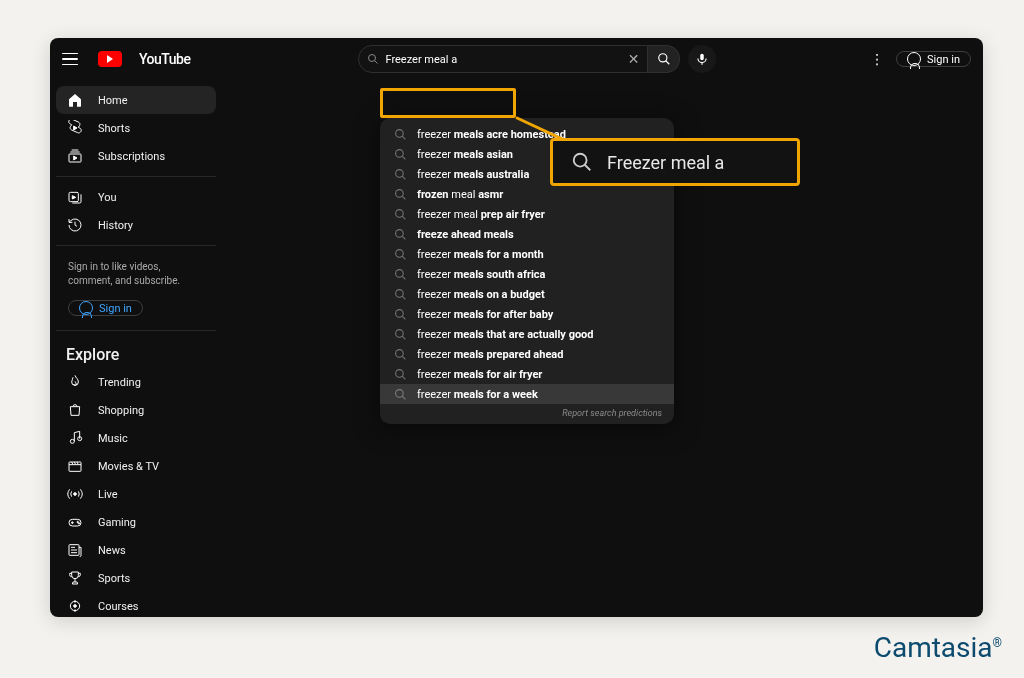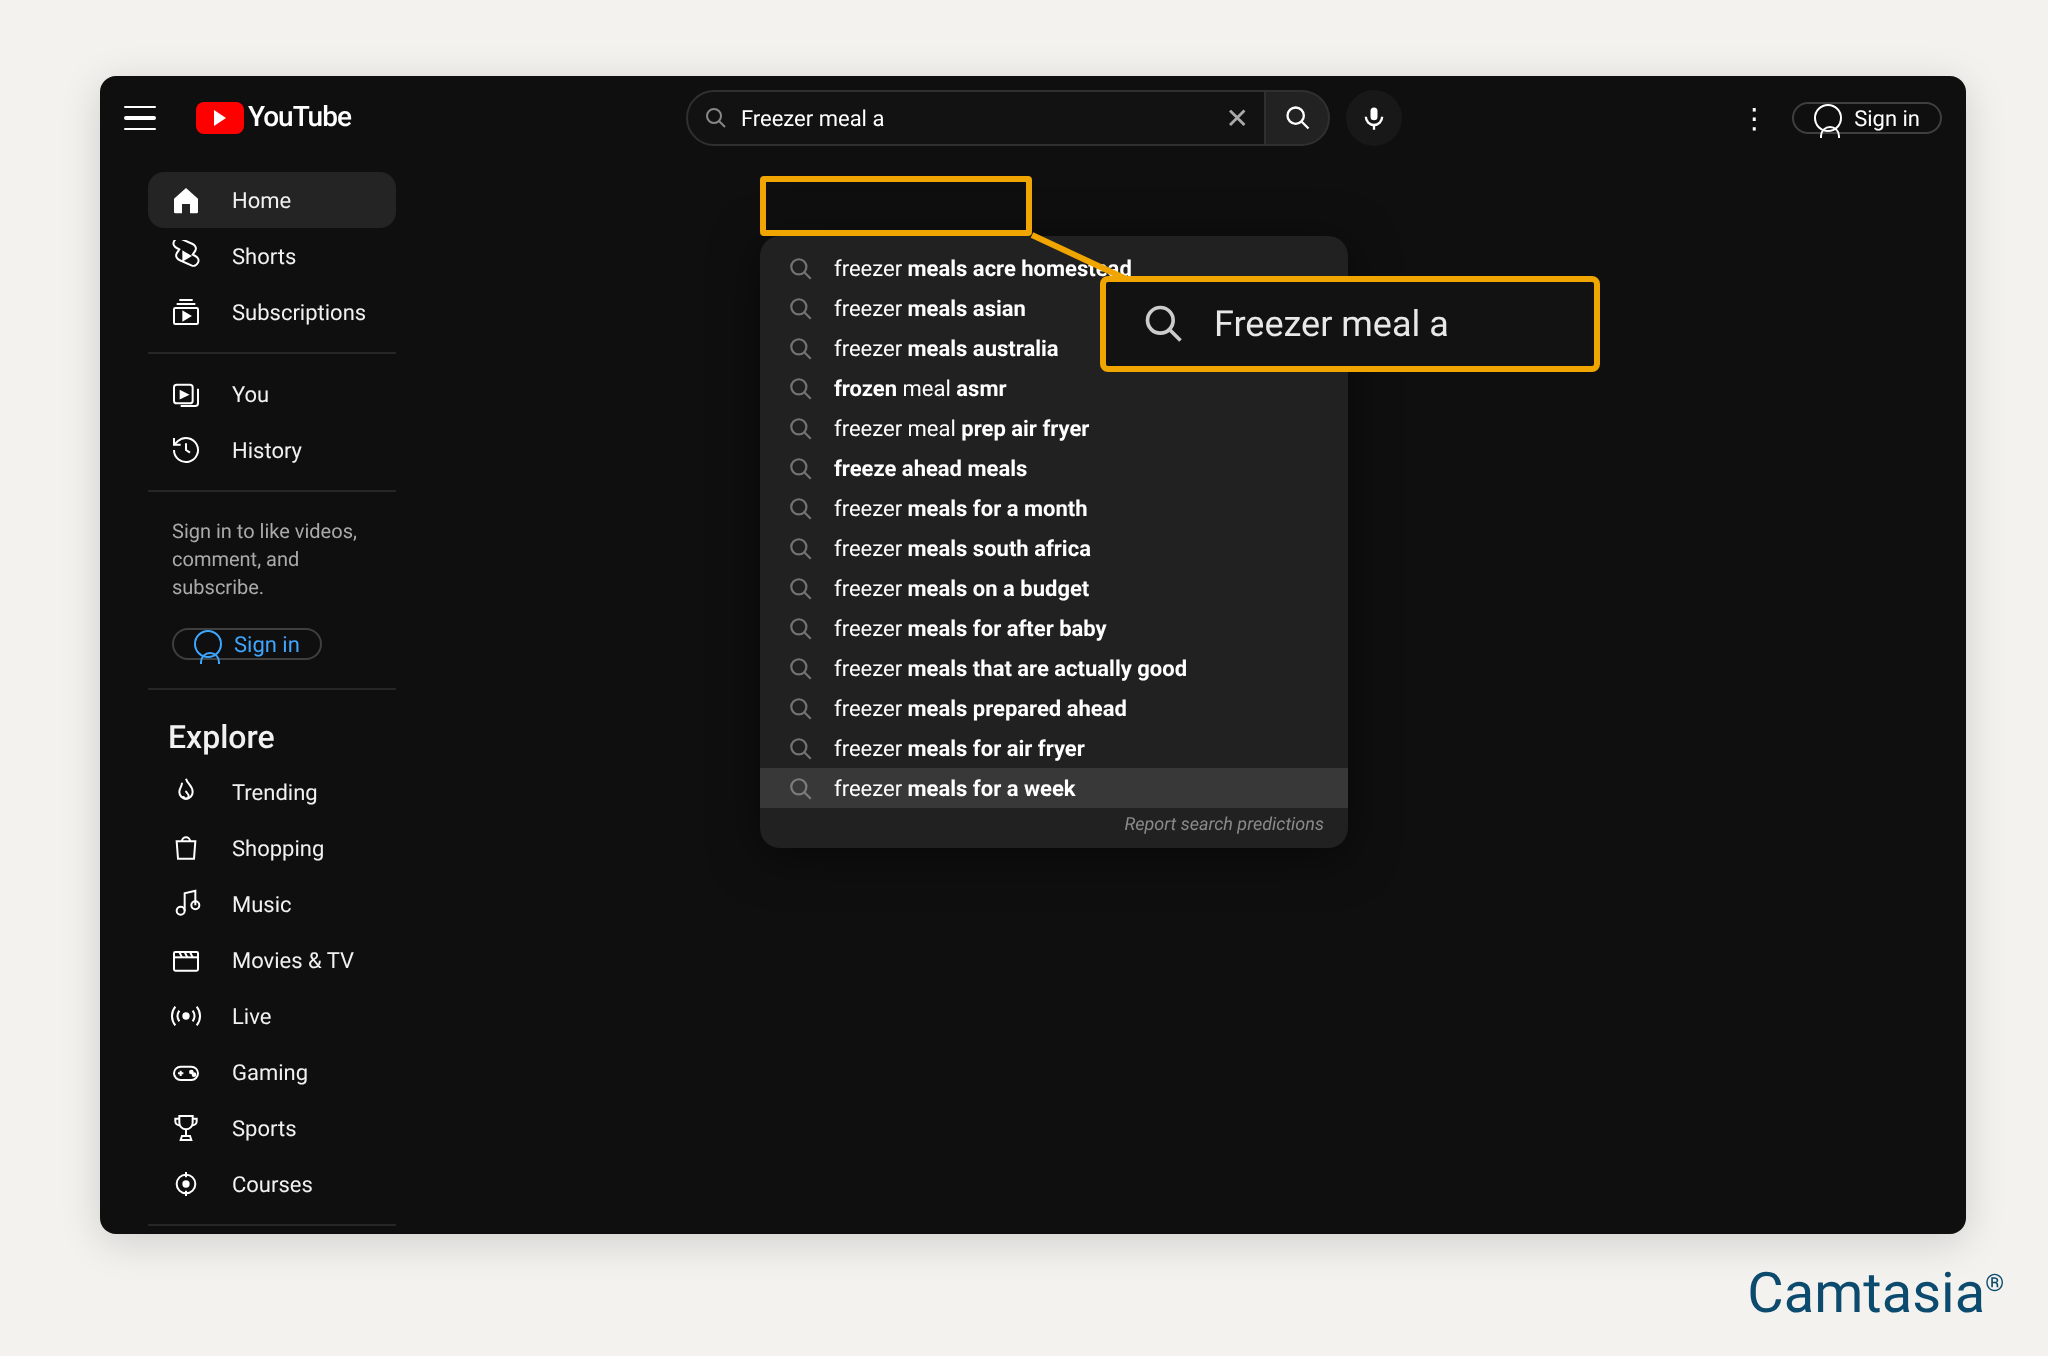--- a/index.html
+++ b/index.html
@@ -2,42 +2,42 @@
 <html><head>
 <meta charset="utf-8">
 <style>
   * { margin:0; padding:0; box-sizing:border-box; font-family: Roboto, Arial, sans-serif; }
   body { background:#f3f2ef; width:1024px; height:678px; position:relative; overflow:hidden; }
   .canvas { position:absolute; left:50px; top:38px; width:933px; height:579px; background:#0f0f0f; border-radius:8px; box-shadow:0 4px 20px rgba(0,0,0,0.15); overflow:hidden; }
   
   .header { height:42px; display:flex; align-items:center; padding:0 12px; gap:0; }
   .burger { width:24px; height:24px; display:flex; flex-direction:column; justify-content:center; gap:4px; cursor:pointer; margin-right:12px;}
   .burger span{ display:block; height:1.5px; width:16px; background:#fff; border-radius:2px;}
-  .logo { display:flex; align-items:flex-start; gap:2px; }
+  .logo { display:flex; align-items:flex-start; gap:17px; }
   .logo-icon { width:24px; height:16px; background:#ff0000; border-radius:4px; position:relative; }
   .logo-icon::after{content:""; position:absolute; left:9px; top:4px; border-left:6px solid #fff; border-top:4px solid transparent; border-bottom:4px solid transparent;}
   .logo-text { color:#fff; font-weight:500; font-size:14px; letter-spacing:-0.5px; }
   .search-wrap { margin-left:168px; display:flex; align-items:center; }
   .search-box { width:290px; height:28px; background:#121212; border:1px solid #303030; border-radius:14px 0 0 14px; display:flex; align-items:center; padding:0 8px; position:relative;}
   .yellow-frame-search { position:absolute; border:3px solid #f0a500; border-radius:2px; pointer-events:none; z-index:100; }
   .search-box svg{ flex:none; }
   .search-input { background:transparent; border:none; outline:none; color:#fff; font-size:11px; flex:1; margin-left:6px;}
   .clear-x { color:#aaa; font-size:14px; cursor:pointer; }
   .search-btn { width:32px; height:28px; background:#222; border:1px solid #303030; border-left:none; border-radius:0 14px 14px 0; display:flex; align-items:center; justify-content:center; cursor:pointer;}
   .mic-btn { width:28px; height:28px; background:#181818; border-radius:50%; display:flex; align-items:center; justify-content:center; margin-left:8px; cursor:pointer;}
   .header-right { margin-left:auto; display:flex; align-items:center; gap:12px; }
   .dots { color:#fff; font-size:14px; cursor:pointer; }
   .signin-btn { height:16px; border:1px solid #3f3f3f; border-radius:14px; background:transparent; color:#3ea6ff; display:flex; align-items:center; gap:6px; padding:0 10px; font-size:11px; cursor:pointer;}
   .signin-btn.blue{ color:#3ea6ff; }
   .signin-btn.white{ color:#fff; }
   .avatar-ico{ width:14px; height:14px; border:1px solid currentColor; border-radius:50%; position:relative;}
   .avatar-ico::after{content:""; position:absolute; width:8px; height:5px; border:1px solid currentColor; border-bottom:none; border-radius:5px 5px 0 0; bottom:-4px; left:2px;}
 
   
-  .sidebar { position:absolute; left:0; top:42px; width:172px; bottom:0; padding:0 24px; overflow-y:auto; font-size:11px; color:#f1f1f1;}
+  .sidebar { position:absolute; left:0; top:42px; width:172px; bottom:0; padding:0 6px; overflow-y:auto; font-size:11px; color:#f1f1f1;}
   .side-group { padding:6px 0; border-bottom:1px solid #272727; }
   .side-item { display:flex; align-items:center; gap:14px; height:28px; padding:0 10px; border-radius:8px; cursor:pointer; color:#f1f1f1;}
   .side-item.active { background:#242424; }
   .side-item .ico { width:18px; height:18px; display:flex; align-items:center; justify-content:center; color:#fff; flex:none;}
   .side-title { padding:8px 10px 4px; font-size:16px; font-weight:500; color:#f1f1f1;}
   .side-prompt { padding:8px 12px; font-size:10px; color:#aaa; line-height:1.4;}
   .side-signin { margin:4px 12px 8px; display:inline-flex; }
 
   
   .suggest-box { position:absolute; left:330px; top:80px; width:294px; background:#212121; border-radius:10px; padding:6px 0 4px; box-shadow:0 4px 24px rgba(0,0,0,0.5); z-index:50;}
@@ -231,20 +231,32 @@
                 <line x1="6" y1="13" x2="10" y2="13"></line>
                 <circle cx="16" cy="12" r="1" fill="#fff"></circle>
                 <circle cx="18" cy="14" r="1" fill="#fff"></circle>
               </svg>
             </span>
             <span>Gaming</span>
           </div>
           <div class="side-item">
             <span class="ico">
               <svg width="16" height="16" viewBox="0 0 24 24" fill="none" stroke="#fff" stroke-width="1.5">
+                <rect x="3" y="4" width="15" height="16" rx="1"></rect>
+                <path d="M18 8h3v12a2 2 0 01-2 2"></path>
+                <line x1="6" y1="8" x2="12" y2="8"></line>
+                <line x1="6" y1="12" x2="15" y2="12"></line>
+                <line x1="6" y1="16" x2="15" y2="16"></line>
+              </svg>
+            </span>
+            <span>News</span>
+          </div>
+          <div class="side-item">
+            <span class="ico">
+              <svg width="16" height="16" viewBox="0 0 24 24" fill="none" stroke="#fff" stroke-width="1.5">
                 <path d="M7 3h10v5a5 5 0 01-10 0z"></path>
                 <path d="M7 5H4v2a3 3 0 003 3M17 5h3v2a3 3 0 01-3 3"></path>
                 <line x1="12" y1="13" x2="12" y2="18"></line>
                 <path d="M8 21h8l-1-3h-6z"></path>
               </svg>
             </span>
             <span>Sports</span>
           </div>
           <div class="side-item">
             <span class="ico">

